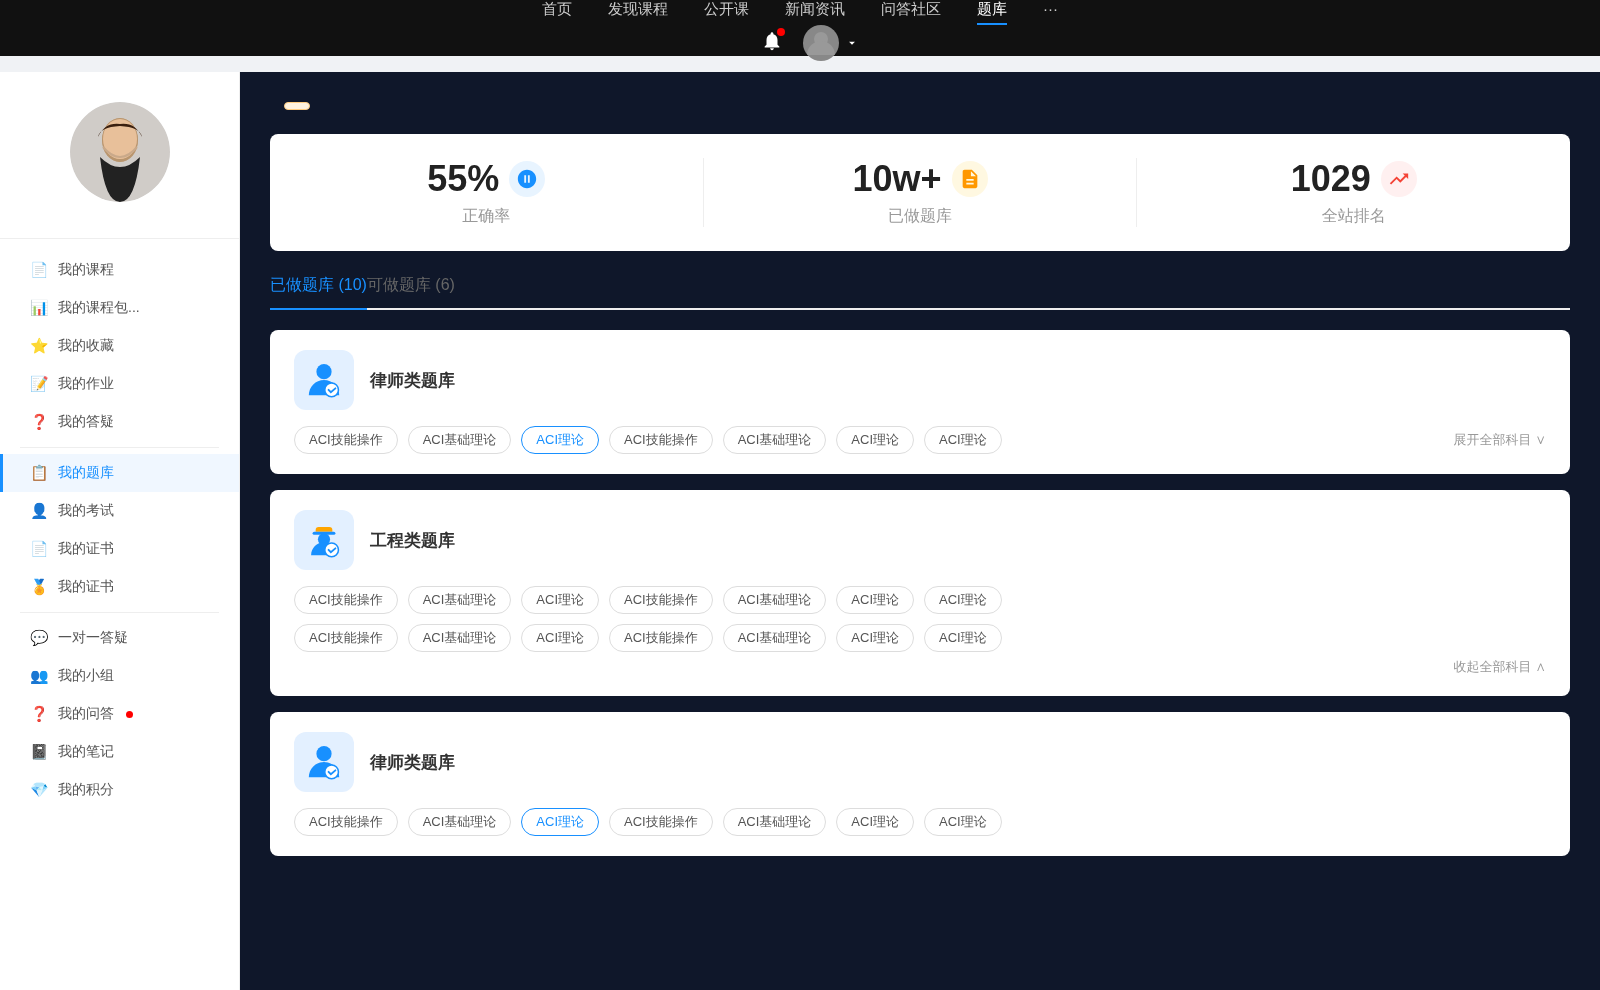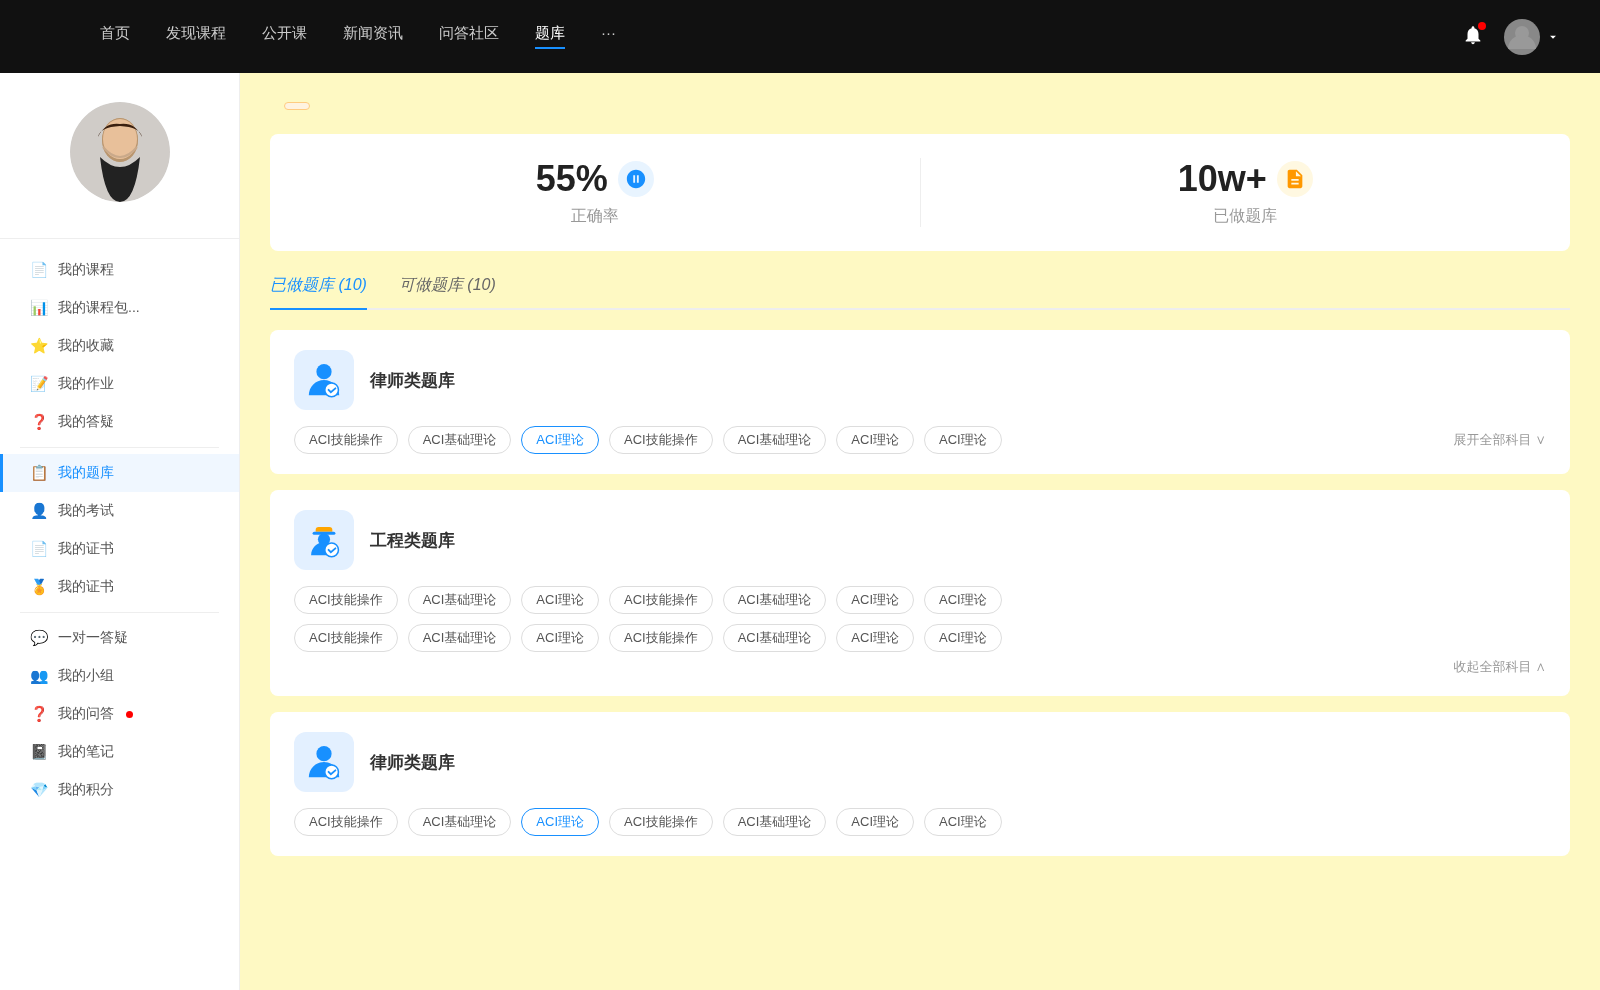--- a/index.html
+++ b/index.html
@@ -1,27 +1,28 @@
 <!DOCTYPE html>
 <html><head>
   <meta charset="utf-8">
   <style>
     * { box-sizing: border-box; margin: 0; padding: 0; }
     body { font-family: -apple-system, BlinkMacSystemFont, 'PingFang SC', 'Microsoft YaHei', sans-serif; background: #f0f2f5; }
 
     
     .navbar {
       background: #111;
-      height: 73px;
+      height: 56px;
       display: flex;
       align-items: center;
       padding: 0 40px;
       position: fixed;
       top: 0; left: 0; right: 0;
       z-index: 100;
+      flex-direction: column;
     }
     .navbar-logo {
       color: white;
       font-size: 28px;
       font-weight: bold;
       letter-spacing: 2px;
       margin-right: 60px;
     }
     .navbar-nav {
       display: flex;
@@ -135,21 +136,21 @@
       background: red;
       border-radius: 50%;
       display: inline-block;
       margin-left: 2px;
     }
 
     
     .content {
       flex: 1;
       padding: 30px;
-      background: #fef9c3;
+      background: #0f172a;
     }
 
     
     .page-header {
       display: flex;
       align-items: center;
       gap: 14px;
       margin-bottom: 24px;
     }
     .page-title { font-size: 20px; font-weight: 600; color: #333; }
@@ -194,24 +195,22 @@
       font-size: 18px;
     }
     .stat-icon.blue { background: #e8f4ff; color: #1890ff; }
     .stat-icon.teal { background: #e8fff8; color: #00bcd4; }
     .stat-icon.orange { background: #fff8e1; color: #ff9800; }
     .stat-icon.red { background: #fff0f0; color: #f44336; }
 
     
     .tabs-row {
       display: flex;
-      gap: 32px;
       margin-bottom: 20px;
       border-bottom: 2px solid #eee;
-      font-style: italic;
     }
     .tab-item {
       font-size: 16px;
       padding-bottom: 12px;
       cursor: pointer;
       color: #666;
     }
     .tab-item.active {
       color: #1890ff;
       border-bottom: 2px solid #1890ff;
@@ -444,25 +443,36 @@
     <div class="stat-main">
       <span class="stat-number">10w+</span>
       <div class="stat-icon orange">
               <svg width="22" height="22" viewBox="0 0 24 24" fill="#ff9800">
                 <path d="M14 2H6c-1.1 0-2 .9-2 2v16c0 1.1.9 2 2 2h12c1.1 0 2-.9 2-2V8l-6-6zm2 16H8v-2h8v2zm0-4H8v-2h8v2zm-3-5V3.5L18.5 9H13z"></path>
               </svg>
             </div>
     </div>
     <div class="stat-label">已做题库</div>
   </div>
+        <div class="stat-item">
+    <div class="stat-main">
+      <span class="stat-number">1029</span>
+      <div class="stat-icon red">
+              <svg width="22" height="22" viewBox="0 0 24 24" fill="#f44336">
+                <path d="M16 6l2.29 2.29-4.88 4.88-4-4L2 16.59 3.41 18l6-6 4 4 6.3-6.29L22 12V6z"></path>
+              </svg>
+            </div>
+    </div>
+    <div class="stat-label">全站排名</div>
+  </div>
       </div>
 
     <div class="tabs-row" id="tabs-row">
     <div class="tab-item active">已做题库 (10)</div>
-        <div class="tab-item">可做题库 (10)</div>
+        <div class="tab-item">可做题库 (6)</div>
       </div>
 
     <div id="bank-cards">
     <div class="bank-card">
     <div class="bank-card-header">
       <div class="person-icon-bg">
               <svg width="38" height="38" viewBox="0 0 50 50" fill="#1890ff" xmlns="http://www.w3.org/2000/svg">
     <circle cx="25" cy="14" r="10" fill="#1890ff"></circle>
     <path d="M5 45c0-11 8.95-20 20-20s20 8.95 20 20" fill="#1890ff"></path>
     <circle cx="35" cy="38" r="9" fill="white" stroke="#1890ff" stroke-width="2"></circle>

